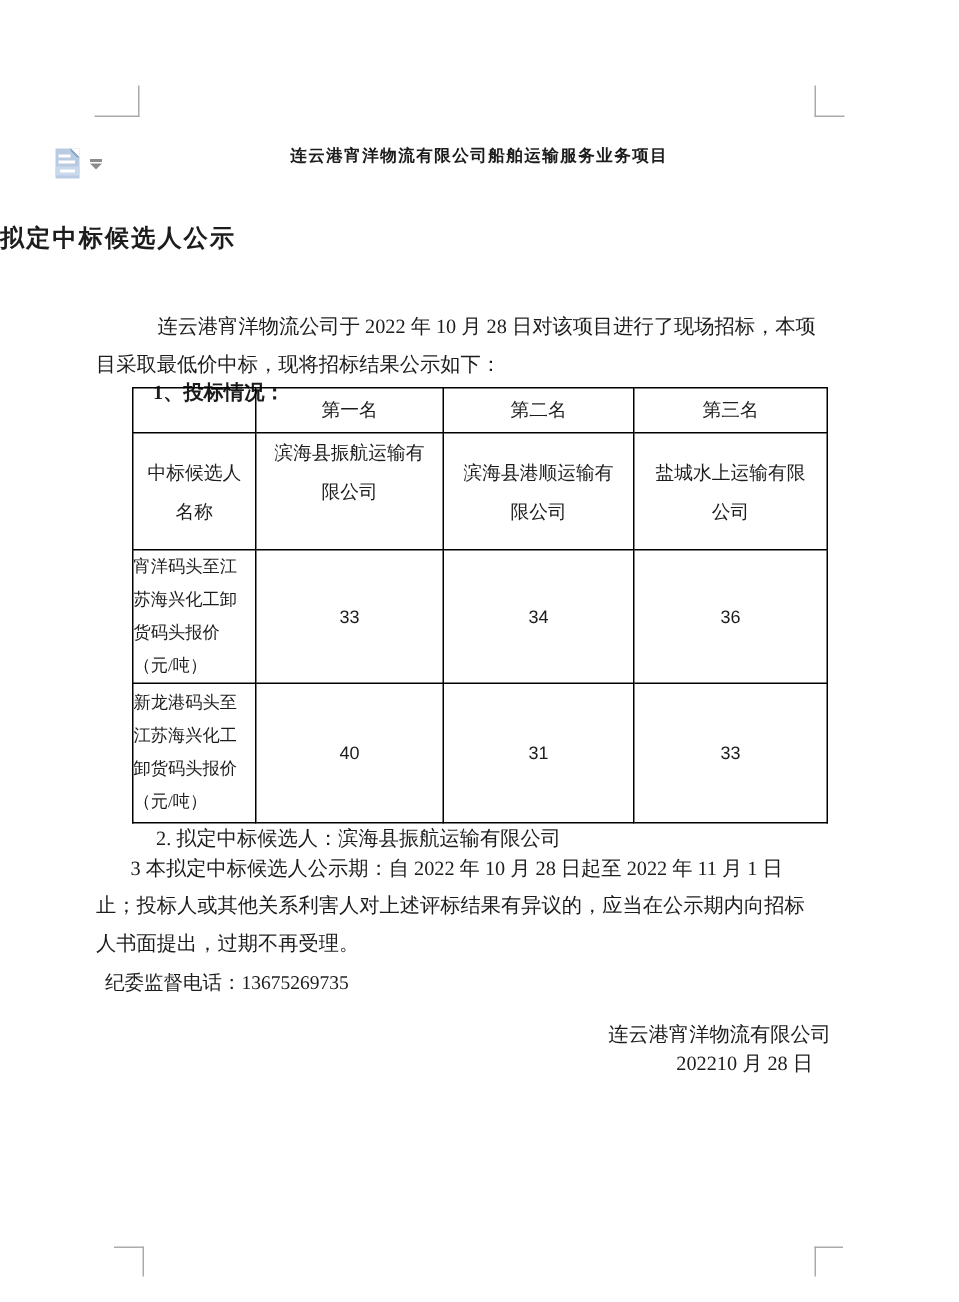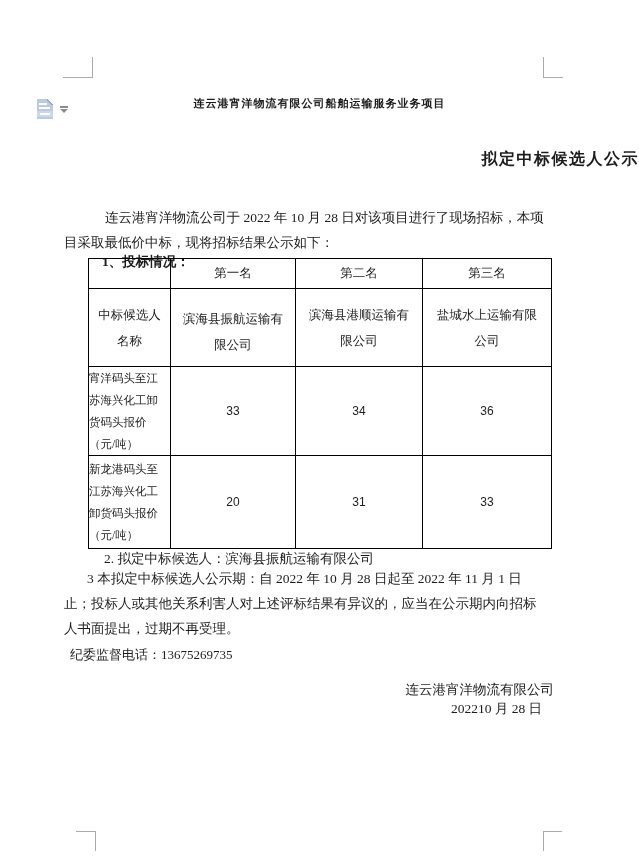--- a/index.html
+++ b/index.html
@@ -20,21 +20,21 @@
   .pl2{top:8px;width:11px;}
   .pbar{position:absolute;left:0;top:12px;width:16px;height:6px;background:#cad8ec;}
   .pl3{top:14px;width:10px;left:3px;}
   .paste-chevron{position:absolute;left:23px;top:8px;width:10px;height:8px;}
   .chev-bar{position:absolute;left:1px;top:0;width:8px;height:2px;background:#8c8c8c;}
   .chev-tri{position:absolute;left:1px;top:3px;width:0;height:0;
     border-left:4px solid transparent;border-right:4px solid transparent;border-top:4px solid #8c8c8c;}
   
   .doc-title{position:absolute;left:0;top:96px;width:639px;text-align:center;
     font-size:11px;font-weight:bold;letter-spacing:1px;}
-  .doc-subtitle{position:absolute;left:0;top:149px;width:639px;text-align:right;
+  .doc-subtitle{position:absolute;left:0;top:149px;width:639px;text-align:left;
     font-size:16px;font-weight:bold;letter-spacing:1.5px;}
   .para{position:absolute;white-space:pre-line;font-size:13.5px;line-height:25px;}
   .intro{left:64px;top:205px;width:496px;text-indent:41px;}
   .item1{left:102px;top:253px;line-height:18px;font-weight:bold;}
   .item2{left:104px;top:550px;line-height:18px;}
   .item3{left:64px;top:566px;width:496px;text-indent:23px;}
   .phone{position:absolute;left:70px;font-size:13px;line-height:15px;}
   .phone1{top:647px;}
   .phone2{top:665px;}
   .signoff{position:absolute;left:64px;top:681px;width:490px;text-align:right;
@@ -44,21 +44,21 @@
   table.bid{position:absolute;left:88px;top:258px;border-collapse:collapse;table-layout:fixed;}
   table.bid td,table.bid th{border:1px solid #000;font-weight:normal;padding:0;vertical-align:middle;overflow:hidden;}
   .c0{width:82px;} .c1{width:125px;} .c2{width:127px;} .c3{width:129px;}
   tr.r-head{height:30px;}
   tr.r-cand{height:78px;}
   tr.r-p1{height:89px;}
   tr.r-p2{height:93px;padding-left:40px;}
   th.hcell{font-size:12.5px;text-align:center;}
   td.label-center{font-size:12.5px;text-align:center;white-space:pre-line;line-height:26px;}
   td.company{font-size:12.5px;text-align:center;white-space:pre-line;line-height:26px;padding:0 6px;}
-  tr.r-cand td:nth-child(2){vertical-align:top;padding-top:17px;}
+  tr.r-cand td:nth-child(2){vertical-align:top;padding-top:0;}
   td.small-label{font-size:11.5px;line-height:22px;white-space:pre-line;
     vertical-align:top;padding:3px 4px 0 5px;text-align:left;}
   td.num{font-family:"Liberation Sans","DejaVu Sans",sans-serif;font-size:12px;text-align:center;}
 </style>
 </head>
 <body>
 
 <div class="page">
 
   <div class="crop" style="left:92px;top:57px;width:1px;height:21px;"></div>
@@ -123,21 +123,21 @@
 （元/吨）</td>
       <td class="num">33</td>
       <td class="num">34</td>
       <td class="num">36</td>
     </tr>
     <tr class="r-p2">
       <td class="small-label">新龙港码头至
 江苏海兴化工
 卸货码头报价
 （元/吨）</td>
-      <td class="num">20</td>
+      <td class="num">40</td>
       <td class="num">31</td>
       <td class="num">33</td>
     </tr>
   </tbody>
     </table>
 
   <div class="para item2">2. 拟定中标候选人：滨海县振航运输有限公司</div>
   <div class="para item3">3 本拟定中标候选人公示期：自 2022 年 10 月 28 日起至 2022 年 11 月 1 日
 止；投标人或其他关系利害人对上述评标结果有异议的，应当在公示期内向招标
 人书面提出，过期不再受理。</div>

